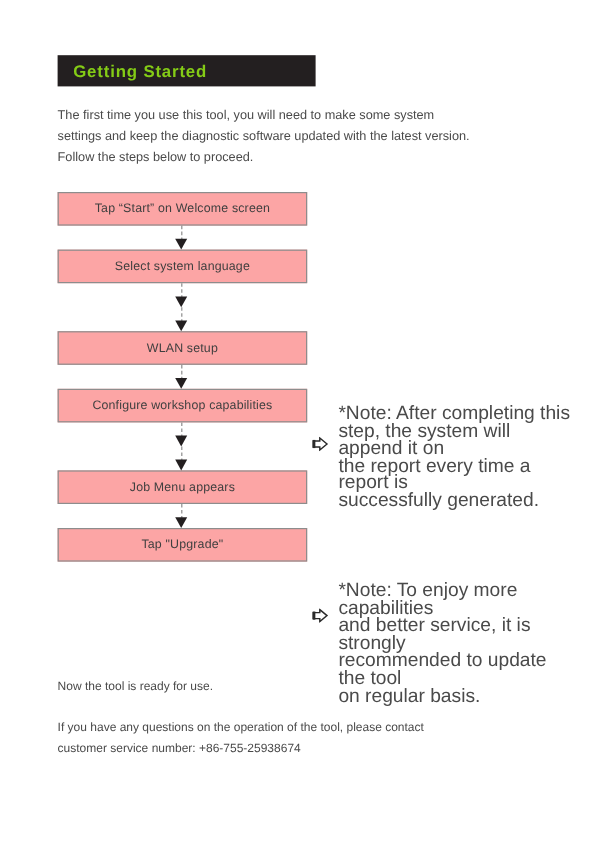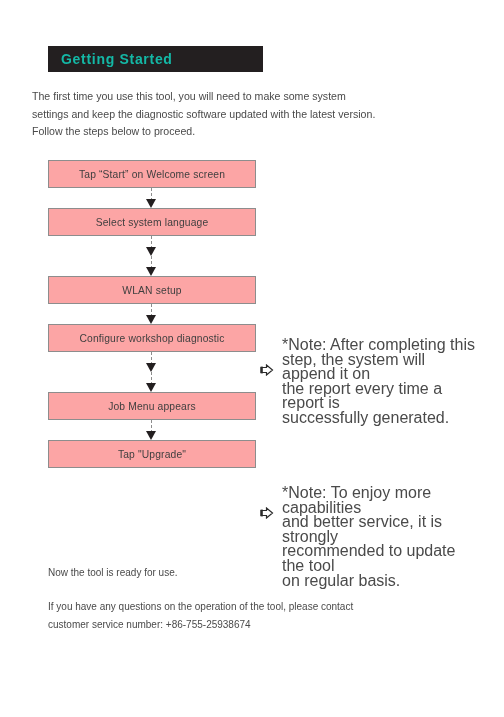--- a/index.html
+++ b/index.html
@@ -28,33 +28,33 @@
     position: absolute;
     left: 48px;
     top: 46px;
     width: 215px;
     height: 26px;
     background: #231f20;
     display: flex;
     align-items: center;
   }
   .header-banner .title {
-    color: #14b8a6;
+    color: #84cc16;
     font-size: 14px;
     font-weight: bold;
     letter-spacing: 0.7px;
     padding-left: 13px;
     line-height: 1;
     white-space: nowrap;
   }
 
   
   .intro {
     position: absolute;
-    left: 32px;
+    left: 48px;
     top: 88px;
     width: 432px;
     font-size: 10.6px;
     line-height: 17.5px;
     color: #4a4a4a;
   }
   .intro p {
     margin: 0;
   }
 
@@ -179,21 +179,21 @@
 
     <div class="flow-box">
       <span>WLAN setup</span>
     </div>
     <div class="connector">
       <div class="stem"></div>
       <div class="head"></div>
     </div>
 
     <div class="flow-box">
-      <span>Configure workshop diagnostic</span>
+      <span>Configure workshop capabilities</span>
     </div>
     <div class="connector">
       <div class="stem"></div>
       <div class="head"></div>
     </div>
 
     <div class="connector">
       <div class="stem"></div>
       <div class="head"></div>
     </div>

